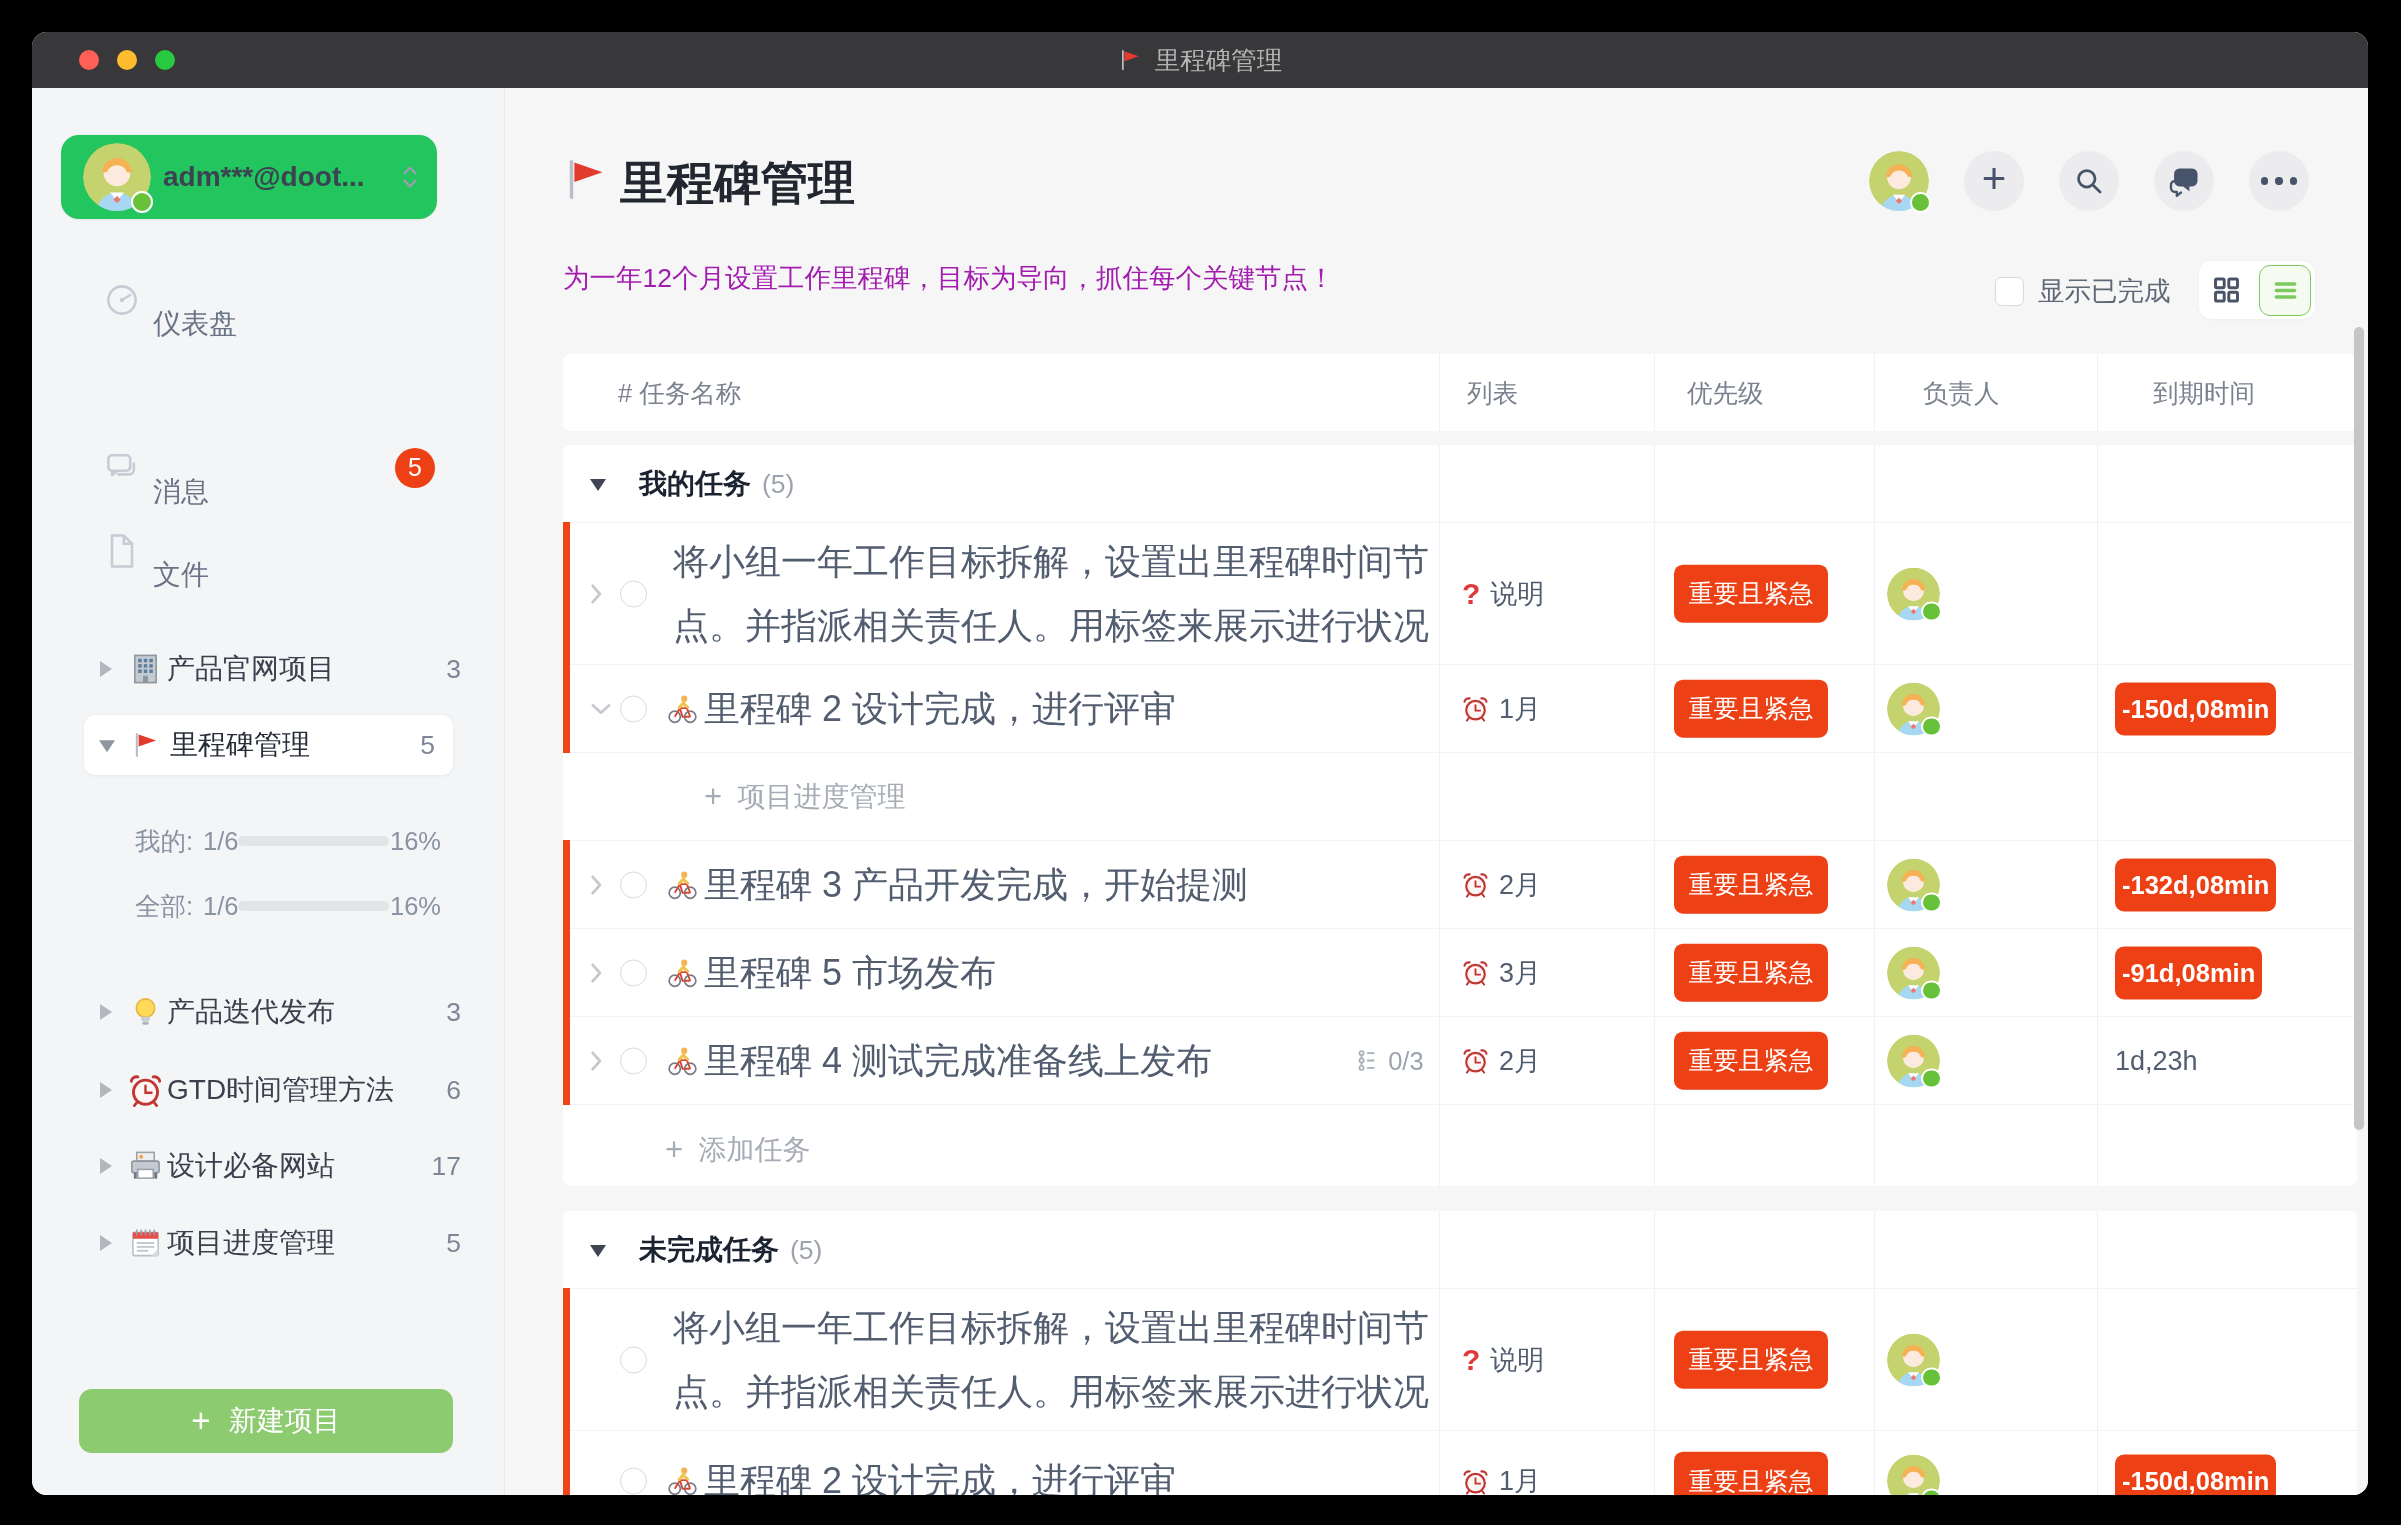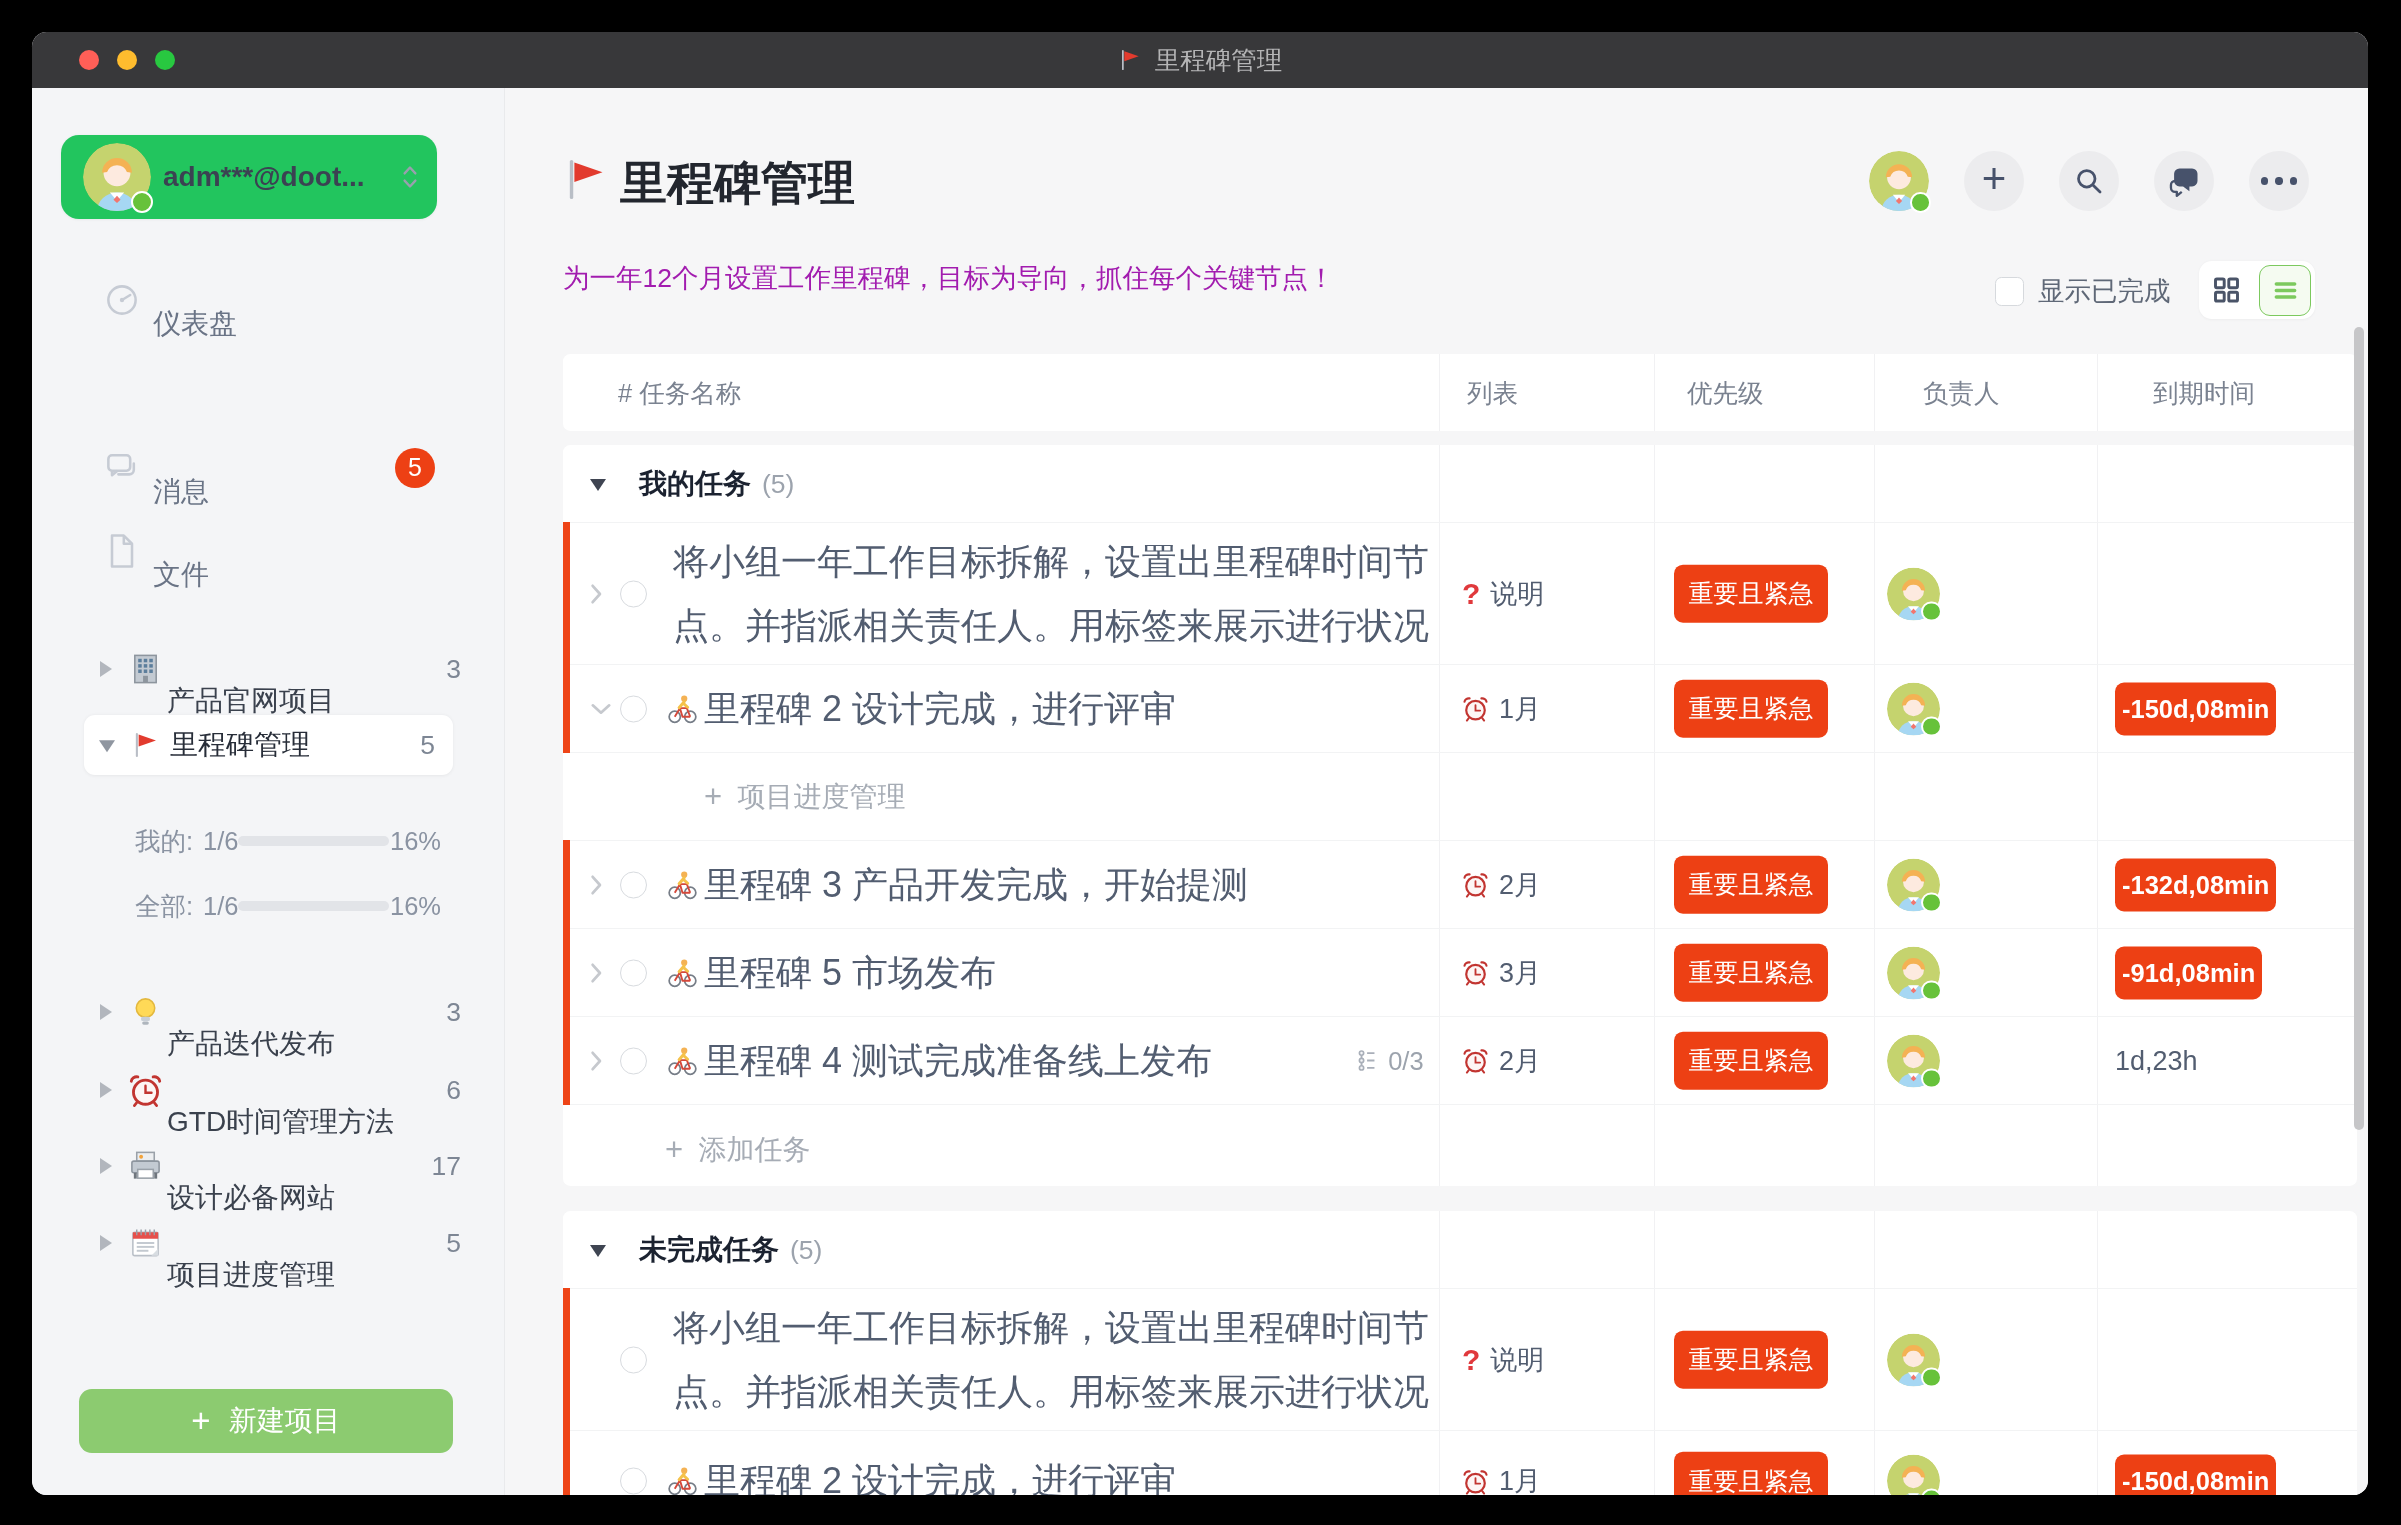--- a/index.html
+++ b/index.html
@@ -26,21 +26,21 @@
   .av-side .dot{width:18px;height:18px;}
   .mi{position:absolute;left:0;width:100%;height:55px;}
   .mi .ic{position:absolute;left:70px;top:50%;transform:translateY(-50%);}
   .mi .lbl{position:absolute;left:121px;top:50%;transform:translateY(-50%);font-size:28px;color:#6a7486;margin-top:24px;}
   .mbadge{position:absolute;left:363px;top:50%;transform:translateY(-50%);width:40px;height:40px;border-radius:50%;
           background:#ed4014;color:#fff;font-size:25px;display:flex;align-items:center;justify-content:center;}
   .pi{position:absolute;left:0;width:100%;height:57px;}
   .arrow-r{position:absolute;left:68px;top:50%;transform:translateY(-50%);width:0;height:0;
            border-left:12.8px solid #b2b6bd;border-top:8.2px solid transparent;border-bottom:8.2px solid transparent;}
   .pi .ic{position:absolute;left:96px;top:50%;transform:translateY(-50%);}
-  .pi .lbl{position:absolute;left:135px;top:50%;transform:translateY(-50%);font-size:28px;color:#3a414d;white-space:nowrap;margin-top:32px;}
+  .pi .lbl{position:absolute;left:135px;top:50%;transform:translateY(-50%);font-size:28px;color:#3a414d;white-space:nowrap;}
   .pi .cnt{position:absolute;right:43px;top:50%;transform:translateY(-50%);font-size:26.5px;color:#7d8694;}
   .selcard{position:absolute;left:52px;top:627px;width:369px;height:60px;background:#fff;border-radius:11px;box-shadow:0 0.9px 3.6px rgba(0,0,0,.06);}
   .arrow-d{position:absolute;left:14.6px;top:50%;transform:translateY(-40%);width:0;height:0;
            border-top:12.8px solid #8f96a0;border-left:8.2px solid transparent;border-right:8.2px solid transparent;}
   .selcard .ic{position:absolute;left:47px;top:50%;transform:translateY(-50%);}
   .selcard .lbl{position:absolute;left:86px;top:50%;transform:translateY(-50%);font-size:28px;color:#272d38;}
   .selcard .cnt{position:absolute;right:18px;top:50%;transform:translateY(-50%);font-size:26.5px;color:#7d8694;}
   .stat{position:absolute;left:0;width:100%;height:36px;}
   .stat .sl{position:absolute;left:103px;top:50%;transform:translateY(-50%);font-size:25.5px;color:#8a93a2;}
   .stat .sv{position:absolute;left:171px;top:50%;transform:translateY(-50%);font-size:25.5px;color:#8a93a2;}

